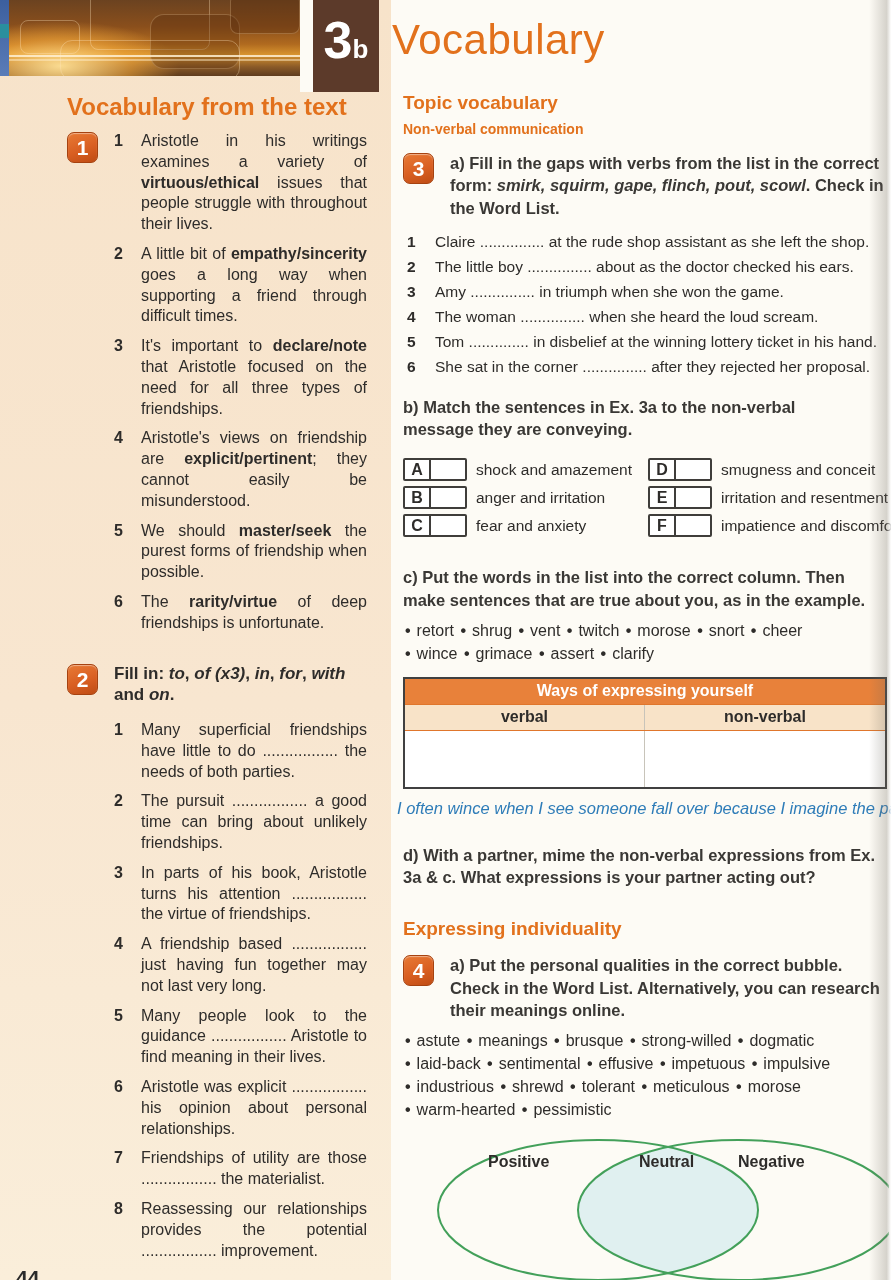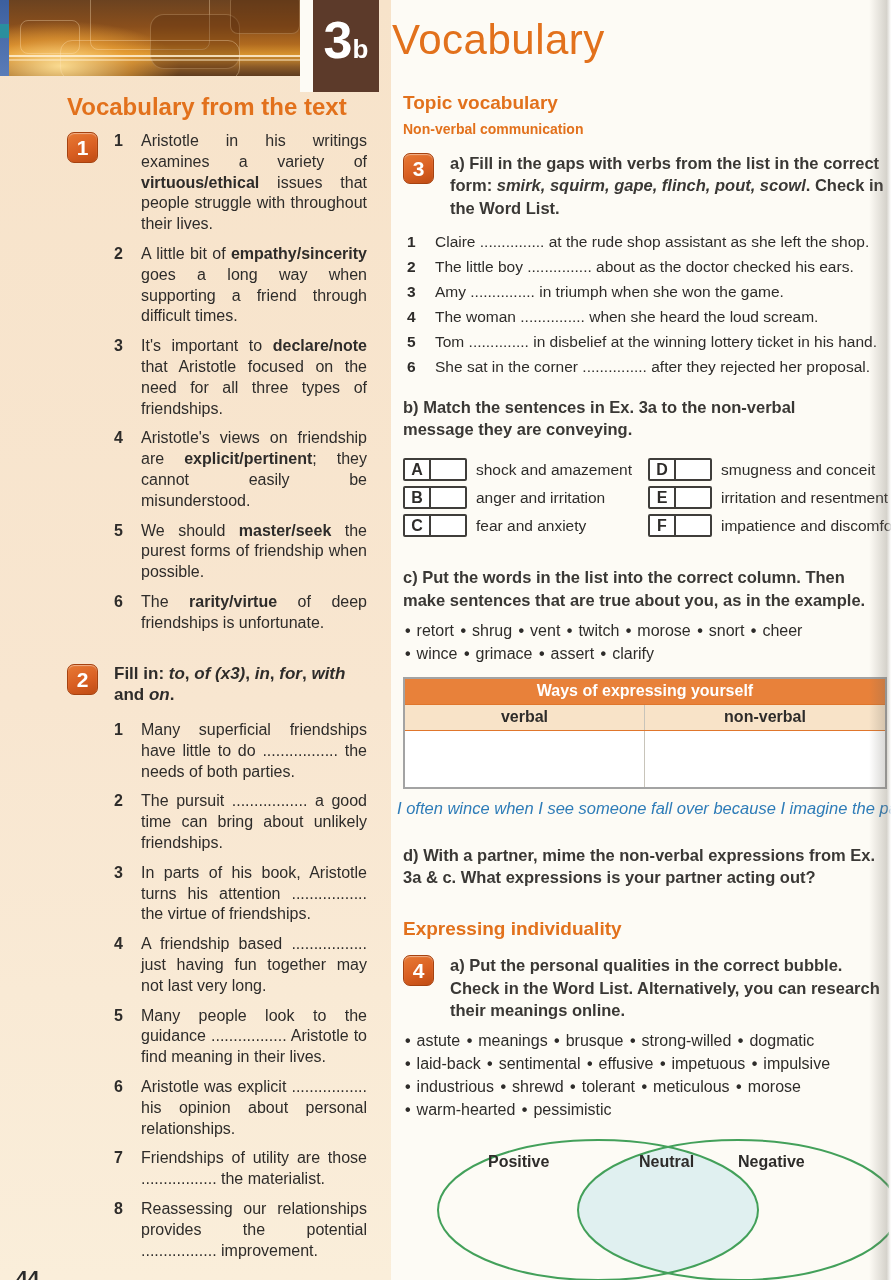--- a/index.html
+++ b/index.html
@@ -83,21 +83,21 @@
   .match-row { display:flex; align-items:center; margin-bottom:5px; }
   .dombox { display:flex; border:2px solid #3f3d3a; border-radius:2px; background:#fff; height:23px; }
   .dombox .letter { width:26px; text-align:center; font-weight:700; font-size:16px; line-height:19px; border-right:2px solid #3f3d3a; }
   .dombox .blank { width:34px; }
   .match-label { margin-left:9px; font-size:15.5px; white-space:nowrap; }
 
   .word-line { font-size:16px; margin-bottom:5px; }
   .word-line .dot { font-weight:700; margin:0 6px 0 2px; }
   .words-block { margin:11px 0 14px 0; }
 
-  .xtable { width:484px; border:2px solid #a3a3a3; margin-top:6px; background:#fff; }
+  .xtable { width:484px; border:2px solid #404040; margin-top:6px; background:#fff; }
   .xtable .t-head { background:#e8813a; color:#fff; font-weight:700; font-size:16px; text-align:center; padding:3px 0 4px; }
   .xtable .t-cols { display:flex; background:#f8e3c8; border-top:1px solid #e0762c; border-bottom:1px solid #e0762c; }
   .xtable .t-cols div { width:50%; text-align:center; font-weight:700; font-size:16px; padding:3px 0 4px; }
   .xtable .t-cols div:first-child { border-right:1px solid #c8c4ba; }
   .xtable .t-body { display:flex; height:56px; }
   .xtable .t-body div { width:50%; }
   .xtable .t-body div:first-child { border-right:1px solid #c8c4ba; }
   .example-line { margin:10px 0 0 -6px; font-size:16.5px; font-style:italic; color:#2e7cb8; white-space:nowrap; }
 
   .d-block { margin-top:26px; }

